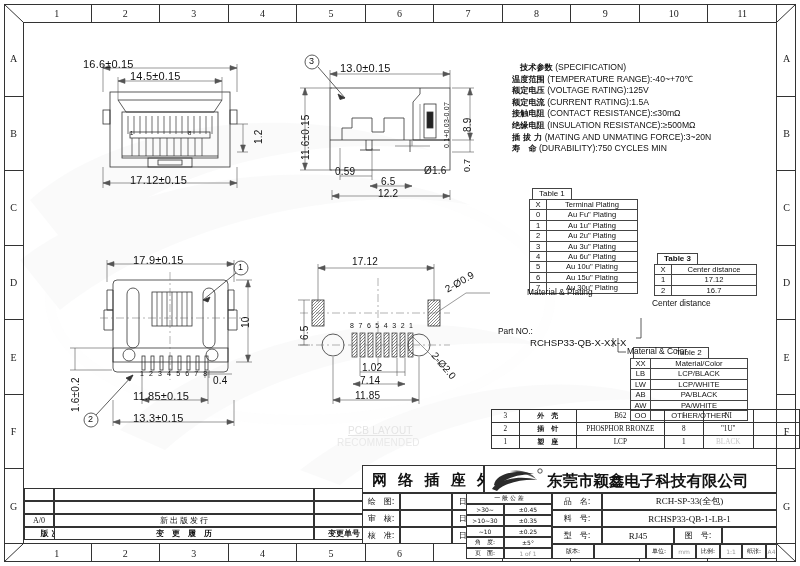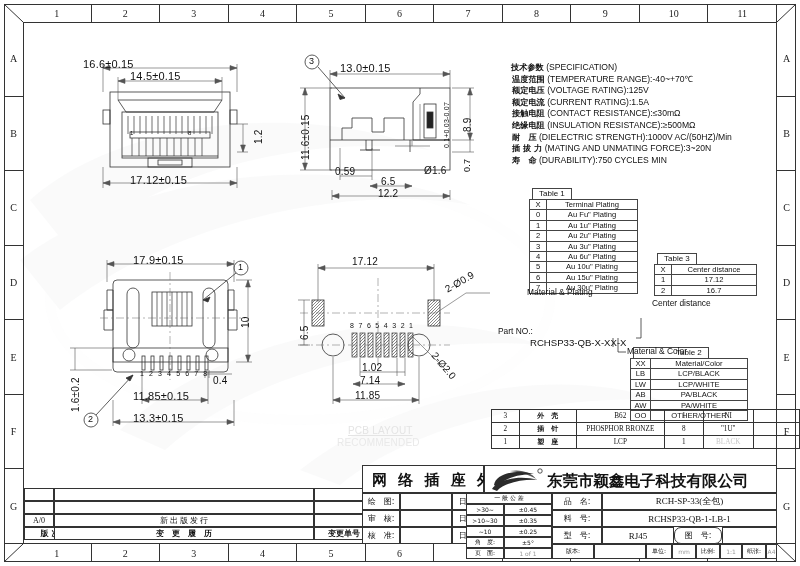--- a/index.html
+++ b/index.html
@@ -28,21 +28,21 @@
   .t{position:absolute;white-space:pre;font-family:"Liberation Sans",sans-serif;
      font-size:9px;color:#111;letter-spacing:.2px;}
   .t.sans{font-family:"Liberation Sans",sans-serif;}
   .vert{transform-origin:left top;}
 
   
   #spec{position:absolute;left:503px;top:62px;width:290px;}
   #spec .row{font-size:8.6px;line-height:11.6px;white-space:nowrap;
       font-family:"Liberation Sans",sans-serif;color:#111;}
   #spec .row .cn{font-family:"DejaVu Sans",sans-serif;font-weight:bold;font-size:8.2px;}
-  #spec .row.head{margin-left:8px;}
+  #spec .row.head{margin-left:17px;}
   #spec .row.sub{margin-left:9px;}
 
   
   table.dt{position:absolute;border-collapse:collapse;
       font-family:"Liberation Sans",sans-serif;font-size:7.6px;color:#111;}
   table.dt td{border:1px solid #444;padding:0 2px;height:9.4px;line-height:9.4px;
       text-align:center;white-space:nowrap;}
   .tcap{position:absolute;font-family:"Liberation Sans",sans-serif;font-size:8px;
       border:1px solid #444;border-bottom:none;padding:0 6px;background:#fff;
       line-height:10px;}
@@ -466,21 +466,20 @@
   <div class="t sans gray-txt" style="left:348px;top:425px;font-size:10px;color:#e4e4e4;text-decoration:underline;">PCB LAYOUT</div>
   <div class="t sans gray-txt" style="left:337px;top:437px;font-size:10px;color:#e9e9e9;">RECOMMENDED</div>
 
   <div id="spec">
       <div class="row head"><span class="cn">技术参数</span> <span>(SPECIFICATION)</span></div>
       <div class="row sub"><span class="cn">温度范围</span> <span>(TEMPERATURE RANGE):-40~+70℃</span></div>
       <div class="row sub"><span class="cn">额定电压</span> <span>(VOLTAGE RATING):125V</span></div>
       <div class="row sub"><span class="cn">额定电流</span> <span>(CURRENT RATING):1.5A</span></div>
       <div class="row sub"><span class="cn">接触电阻</span> <span>(CONTACT RESISTANCE):≤30mΩ</span></div>
       <div class="row sub"><span class="cn">绝缘电阻</span> <span>(INSULATION RESISTANCE):≥500MΩ</span></div>
-      <div class="row sub"><span class="cn">耐　压</span> <span>(DIELECTRIC STRENGTH):1000V AC/(50HZ)/Min</span></div>
       <div class="row sub"><span class="cn">插 拔 力</span> <span>(MATING AND UNMATING FORCE):3~20N</span></div>
       <div class="row sub"><span class="cn">寿　命</span> <span>(DURABILITY):750 CYCLES MIN</span></div>
     </div>
 
   <div id="tables-host">
       <div class="tcap" style="left: 532px; top: 188px;">Table 1</div>
       <table class="dt" style="left: 529px; top: 199px;">
         <tbody>
           <tr>
             <td style="width: 12px;">X</td>
@@ -514,21 +513,21 @@
             <td>6</td>
             <td>Au 15u" Plating</td>
           </tr>
           <tr>
             <td>7</td>
             <td>Au 30u" Plating</td>
           </tr>
         </tbody>
       </table>
       <div class="lbl" style="left: 527px; top: 287px;">Material &amp; Plating</div>
-      <div class="tcap" style="left: 657px; top: 253px;">Table 3</div>
+      <div class="tcap" style="left: 657px; top: 253px; font-weight: bold;">Table 3</div>
       <table class="dt" style="left: 654px; top: 264px;">
         <tbody>
           <tr>
             <td style="width: 12px;">X</td>
             <td style="width: 80px;">Center distance</td>
           </tr>
           <tr>
             <td>1</td>
             <td>17.12</td>
           </tr>
@@ -672,21 +671,21 @@
       <div class="tb sm" style="left: 466px; top: 537px; width: 38px; height: 11px;">角　度:</div>
       <div class="tb sm" style="left: 504px; top: 537px; width: 48px; height: 11px;">±5°</div>
       <div class="tb sm" style="left: 466px; top: 548px; width: 38px; height: 11px;">页　面:</div>
       <div class="tb sm gray" style="left: 504px; top: 548px; width: 48px; height: 11px;">1 of 1</div>
       <div class="tb" style="left: 552px; top: 493px; width: 50px; height: 17px;">品　名:</div>
       <div class="tb en" style="left: 602px; top: 493px; width: 175px; height: 17px;">RCH-SP-33(全包)</div>
       <div class="tb" style="left: 552px; top: 510px; width: 50px; height: 17px;">料　号:</div>
       <div class="tb en" style="left: 602px; top: 510px; width: 175px; height: 17px;">RCHSP33-QB-1-LB-1</div>
       <div class="tb" style="left: 552px; top: 527px; width: 50px; height: 17px;">型　号:</div>
       <div class="tb en" style="left: 602px; top: 527px; width: 72px; height: 17px;">RJ45</div>
-      <div class="tb" style="left: 674px; top: 527px; width: 48px; height: 17px; border-radius: 7px;">图　号:</div>
+      <div class="tb" style="left: 674px; top: 527px; width: 48px; height: 17px;">图　号:</div>
       <div class="tb en" style="left: 722px; top: 527px; width: 55px; height: 17px;"></div>
       <div class="tb sm" style="left: 552px; top: 544px; width: 42px; height: 15px;">版本:</div>
       <div class="tb sm" style="left: 594px; top: 544px; width: 52px; height: 15px;"></div>
       <div class="tb sm" style="left: 646px; top: 544px; width: 26px; height: 15px;">单位:</div>
       <div class="tb sm gray" style="left: 672px; top: 544px; width: 24px; height: 15px;">mm</div>
       <div class="tb sm" style="left: 696px; top: 544px; width: 24px; height: 15px;">比例:</div>
       <div class="tb sm gray" style="left: 720px; top: 544px; width: 22px; height: 15px;">1:1</div>
       <div class="tb sm" style="left: 742px; top: 544px; width: 24px; height: 15px;">纸张:</div>
       <div class="tb sm gray" style="left: 766px; top: 544px; width: 11px; height: 15px;">A4</div>
     </div>

